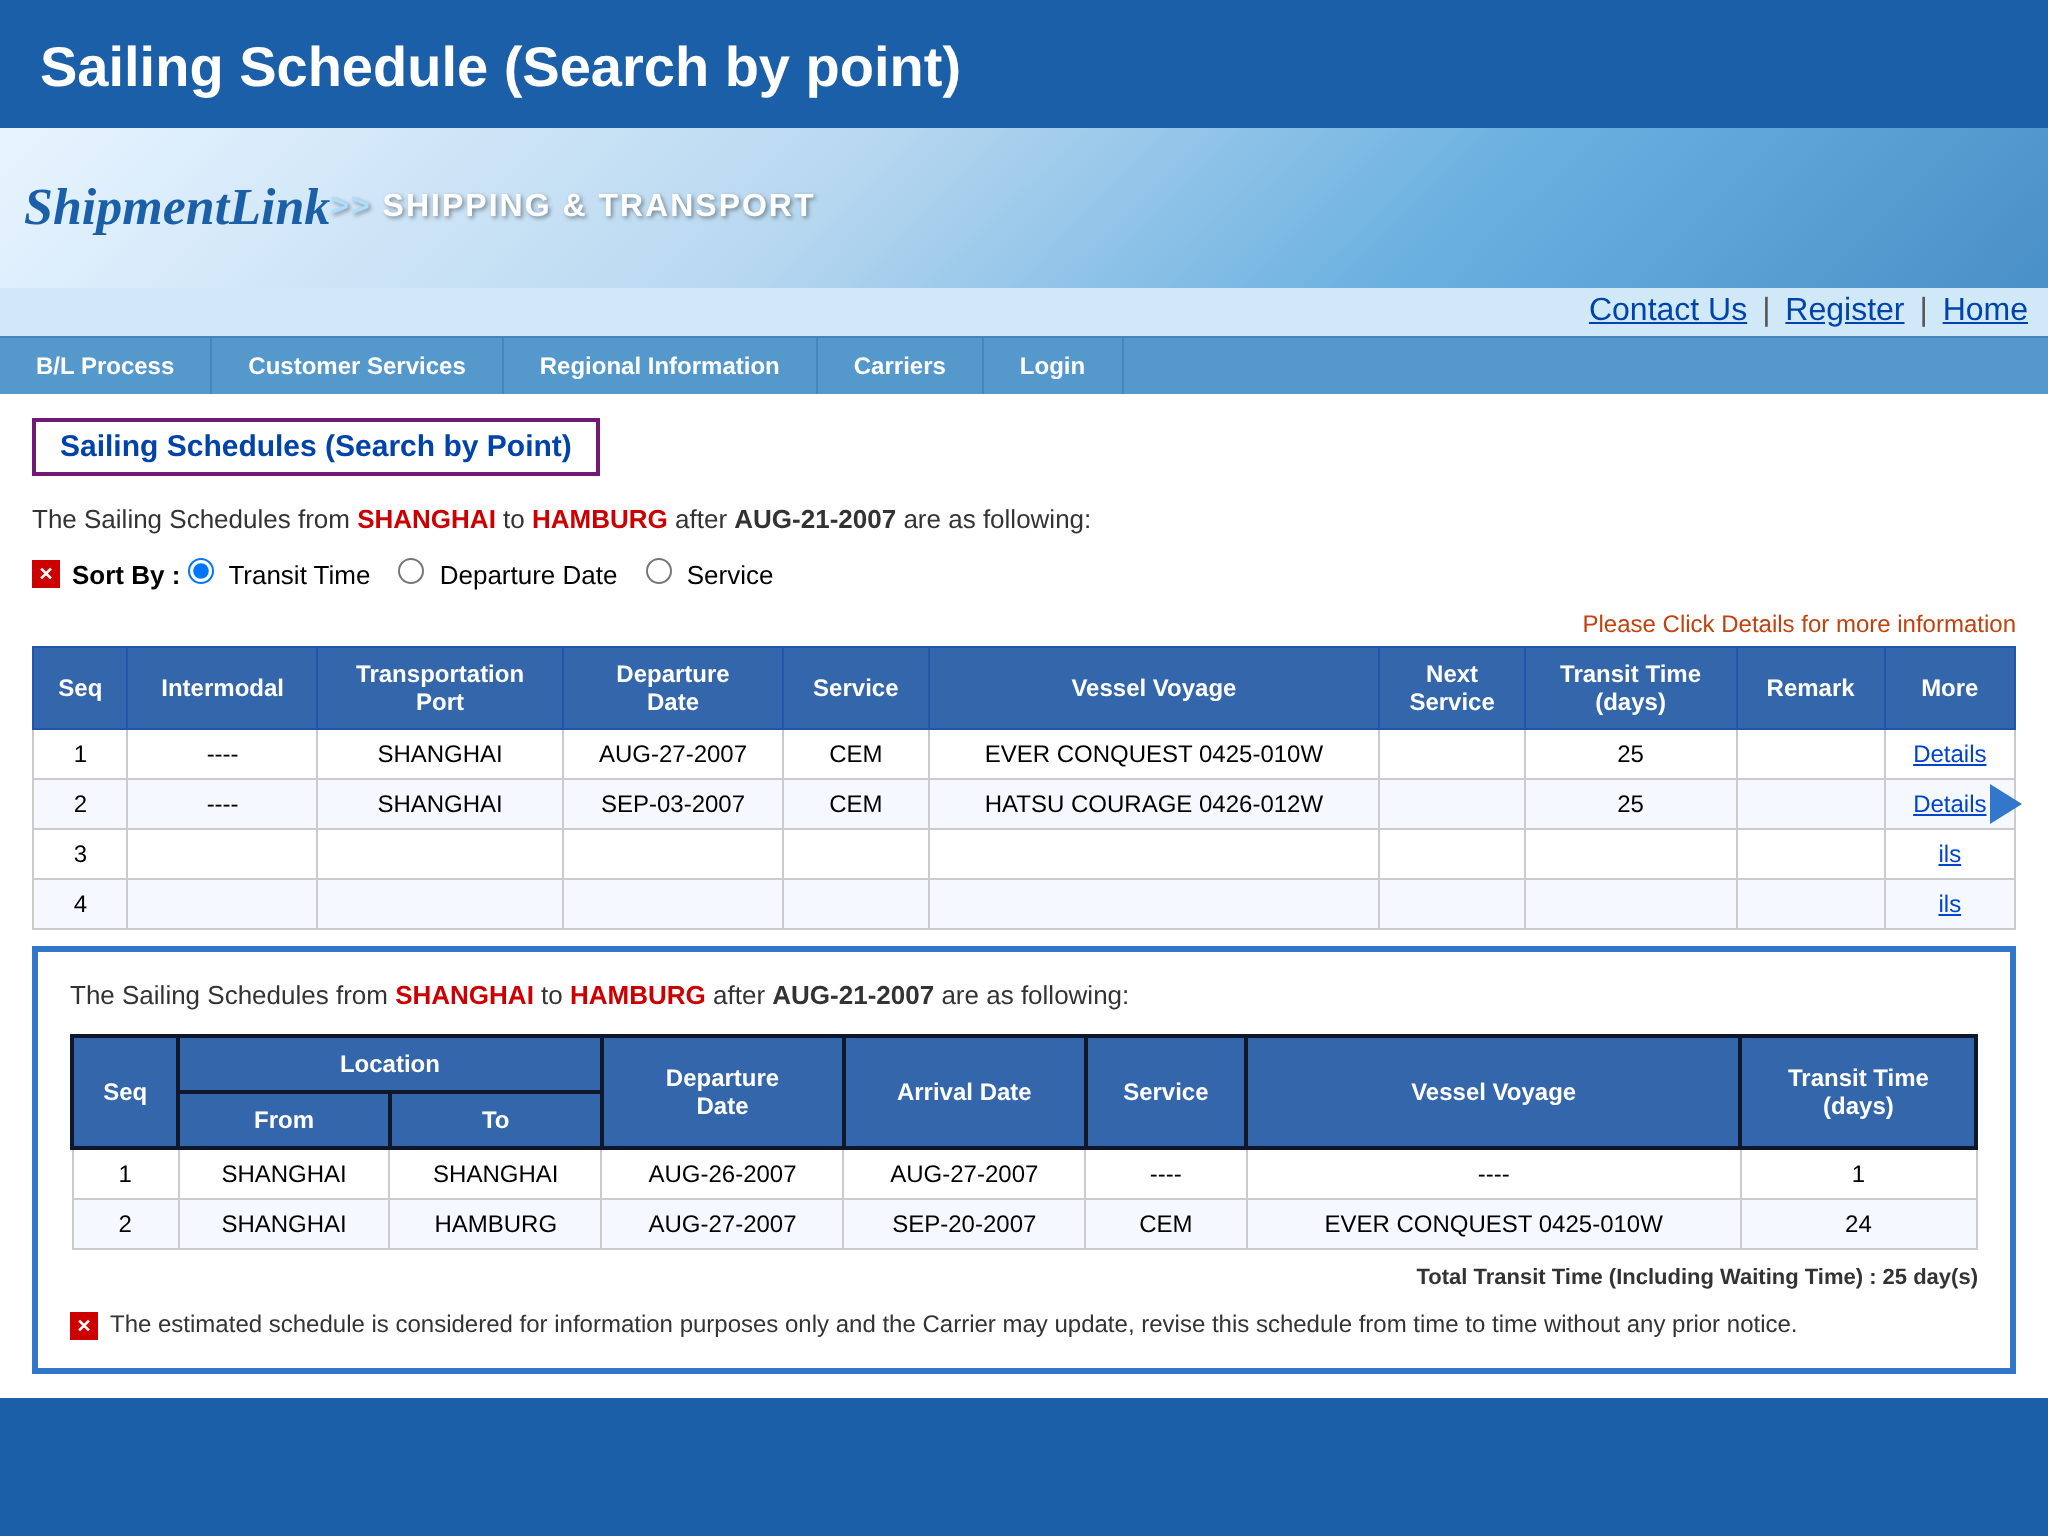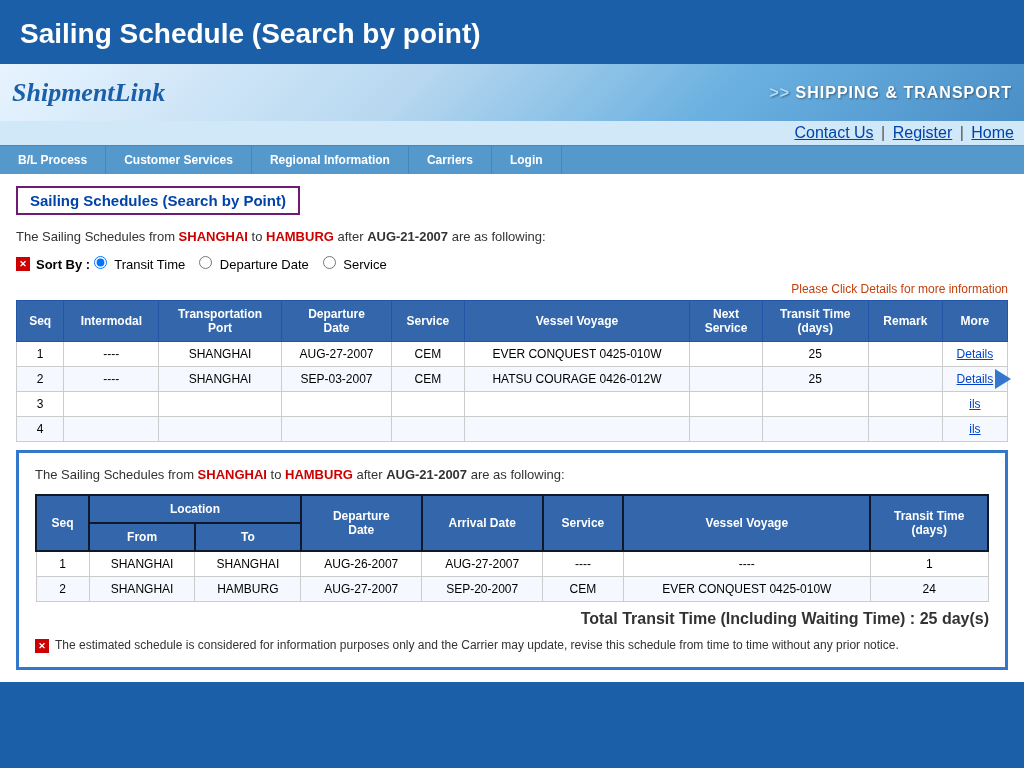--- a/index.html
+++ b/index.html
@@ -23,23 +23,22 @@
     }
 
     
     .site-header {
       background: white;
     }
     .logo-bar {
       background: linear-gradient(135deg, #e8f4ff 0%, #b8d8f0 40%, #6ab0e0 70%, #4a90c8 100%);
       display: flex;
       align-items: center;
-      justify-content: space-between;
       padding: 8px 12px;
-      height: 57px;
+      height: 80px;
     }
     .logo-text {
       font-size: 26px;
       font-style: italic;
       color: #1a5fa8;
       font-weight: bold;
       font-family: Georgia, serif;
     }
     .shipping-transport {
       color: white;
@@ -201,21 +200,21 @@
       padding: 5px 8px;
       text-align: center;
       border: 1px solid #cccccc;
       background: white;
     }
     .detail-table tr:nth-child(even) td { background: #f5f8ff; }
 
     .total-transit {
       text-align: right;
       font-weight: bold;
-      font-size: 16px;
+      font-size: 11px;
       color: #333;
       margin-bottom: 10px;
     }
 
     .disclaimer {
       font-size: 12px;
       color: #333;
       display: flex;
       align-items: flex-start;
       gap: 6px;

